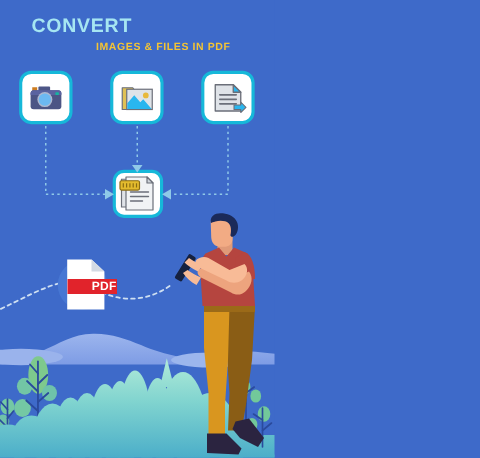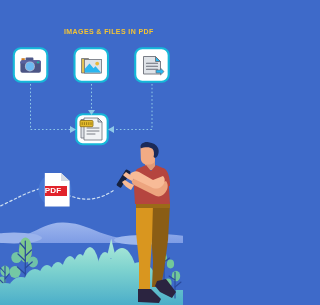--- a/index.html
+++ b/index.html
@@ -227,18 +227,19 @@
       <path d="M91.5 84 L91.5 110"></path>
       <path d="M152 84 L152 129.5 L114 129.5"></path>
     </g>
     <g fill="#8fc9e8">
       <path d="M70 126 L76 129.5 L70 133 Z"></path>
       <path d="M88 110 L95 110 L91.5 115 Z"></path>
       <path d="M114 126 L108 129.5 L114 133 Z"></path>
     </g>
   </svg>
 
+  <div class="txt" style="left:21px;top:9px;font-size:13px;letter-spacing:0.5px;color:#a6e6f2;">CONVERT</div>
   <div class="txt" style="left:64px;top:28px;font-size:7px;letter-spacing:0.4px;color:#f4c434;">IMAGES &amp; FILES IN PDF</div>
 
-  <div style="position:absolute;left:44.8px;top:186.3px;width:22px;height:9.5px;background:#e1232b;display:flex;align-items:center;justify-content:flex-start;">
+  <div style="position:absolute;left:44.8px;top:186.3px;width:33px;height:9.5px;background:#e1232b;display:flex;align-items:center;justify-content:flex-end;">
     <span class="txt" style="position:static;font-size:8px;line-height:8px;color:#ffffff;letter-spacing:0.2px;">PDF</span>
   </div>
 </div>
 
 </body></html>

